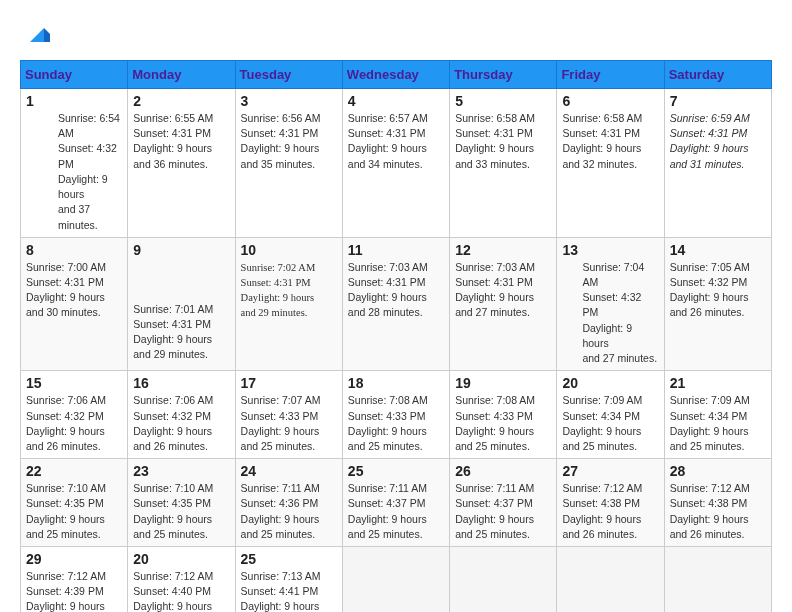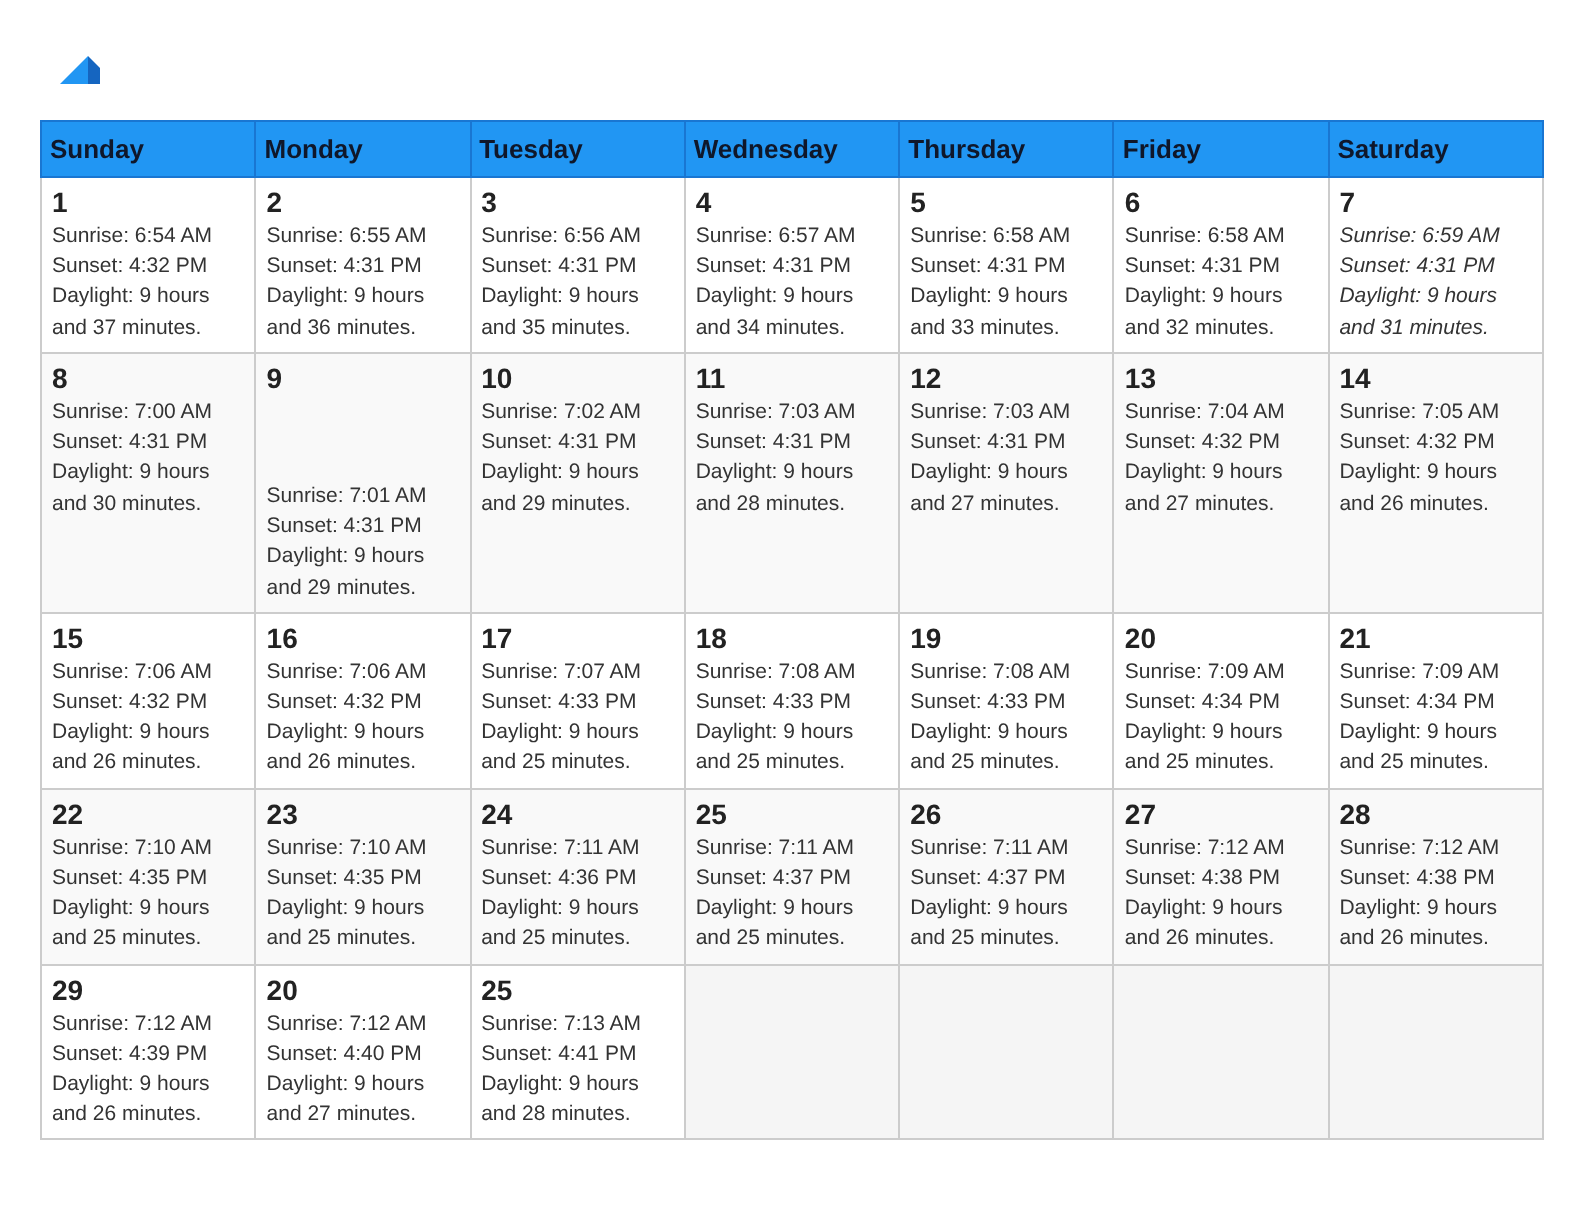--- a/index.html
+++ b/index.html
@@ -44,21 +44,21 @@
       font-size: 15px;
       color: #444;
     }
     .calendar {
       width: 100%;
       border-collapse: collapse;
       font-size: 11px;
     }
     .calendar thead th {
       background: #2196F3;
-      color: #0f172a;
+      color: #4c1d95;
       padding: 6px 4px;
       text-align: left;
       font-size: 13px;
       font-weight: bold;
       border: 1px solid #1976D2;
     }
     .calendar tbody td {
       border: 1px solid #ccc;
       vertical-align: top;
       padding: 4px 5px;
@@ -117,21 +117,21 @@
         <th>Wednesday</th>
         <th>Thursday</th>
         <th>Friday</th>
         <th>Saturday</th>
       </tr>
   </thead>
   <tbody>
   <tr>
         <td>
           <span class="day-num">1</span>
-          <div class="day-info" style="white-space: pre-line;">Sunrise: 6:54 AM
+          <div class="day-info" style="white-space: pre-line; margin-left: 32px;">Sunrise: 6:54 AM
 Sunset: 4:32 PM
 Daylight: 9 hours
 and 37 minutes.</div>
         </td>
         <td>
           <span class="day-num">2</span>
           <div class="day-info" style="white-space: pre-line;">Sunrise: 6:55 AM
 Sunset: 4:31 PM
 Daylight: 9 hours
 and 36 minutes.</div>
@@ -182,42 +182,42 @@
         </td>
         <td>
           <span class="day-num">9</span>
           <div class="day-info" style="white-space: pre-line; margin-top: 44px;">Sunrise: 7:01 AM
 Sunset: 4:31 PM
 Daylight: 9 hours
 and 29 minutes.</div>
         </td>
         <td>
           <span class="day-num">10</span>
-          <div class="day-info" style="white-space: pre-line;">Sunrise: 7:02 AM
+          <div class="day-info" style="white-space: pre-line; font-family: Liberation Serif, serif;">Sunrise: 7:02 AM
 Sunset: 4:31 PM
 Daylight: 9 hours
 and 29 minutes.</div>
         </td>
         <td>
           <span class="day-num">11</span>
           <div class="day-info" style="white-space: pre-line;">Sunrise: 7:03 AM
 Sunset: 4:31 PM
 Daylight: 9 hours
 and 28 minutes.</div>
         </td>
         <td>
           <span class="day-num">12</span>
           <div class="day-info" style="white-space: pre-line;">Sunrise: 7:03 AM
 Sunset: 4:31 PM
 Daylight: 9 hours
 and 27 minutes.</div>
         </td>
         <td>
           <span class="day-num">13</span>
-          <div class="day-info" style="white-space: pre-line;">Sunrise: 7:04 AM
+          <div class="day-info" style="white-space: pre-line; margin-left: 20px;">Sunrise: 7:04 AM
 Sunset: 4:32 PM
 Daylight: 9 hours
 and 27 minutes.</div>
         </td>
         <td>
           <span class="day-num">14</span>
           <div class="day-info" style="white-space: pre-line;">Sunrise: 7:05 AM
 Sunset: 4:32 PM
 Daylight: 9 hours
 and 26 minutes.</div>

